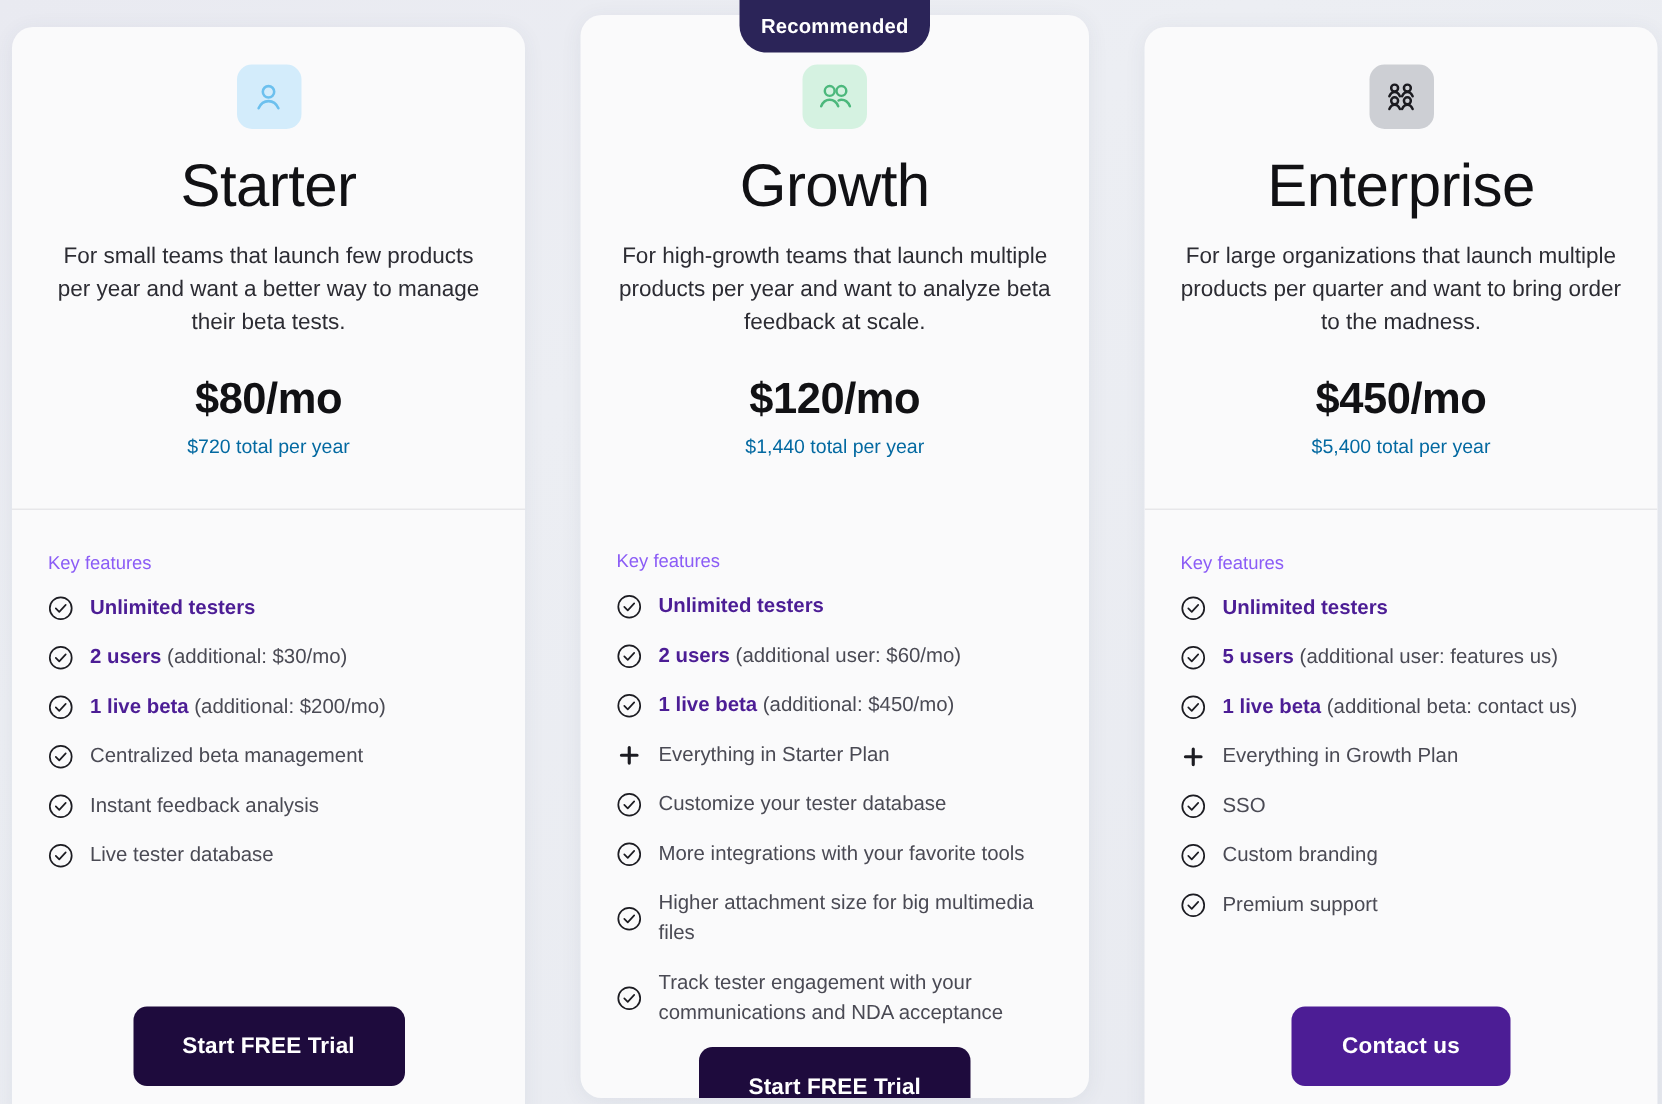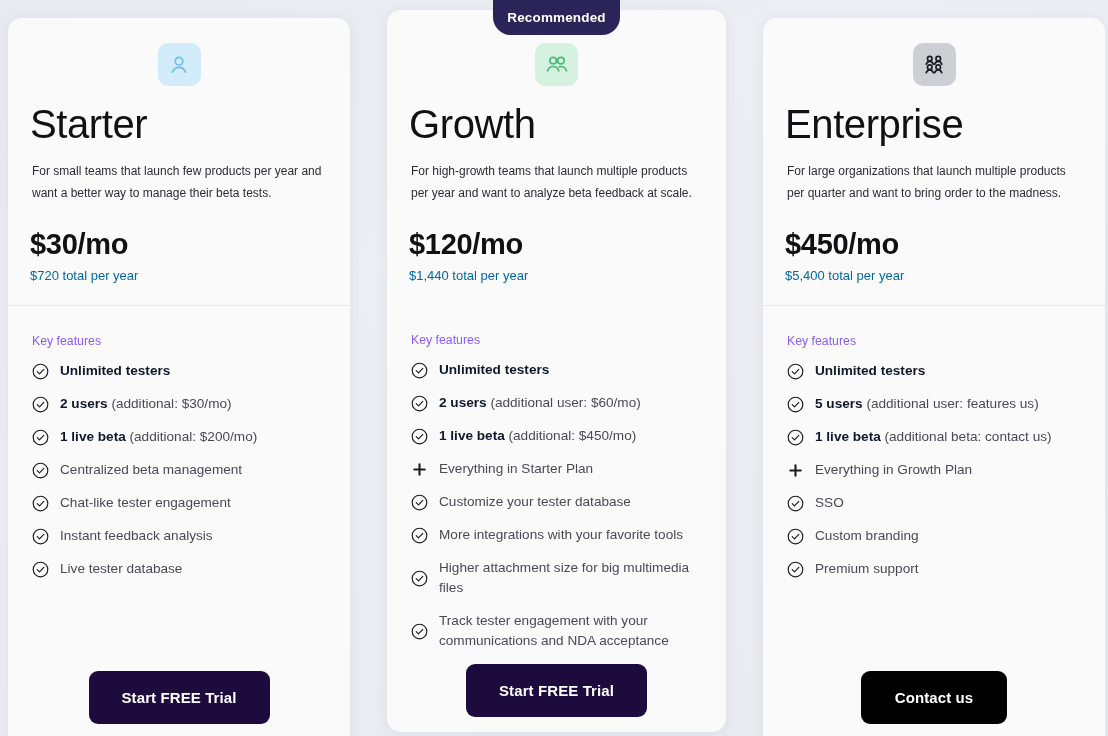--- a/index.html
+++ b/index.html
@@ -49,21 +49,22 @@
     font-weight: 600;
     letter-spacing: .15px;
     display: flex;
     align-items: center;
     justify-content: center;
     z-index: 5;
   }
 
   
   .card-head {
-    padding: 0 22px;
+    padding: 12px 22px;
+    text-align: center;
   }
   .starter .card-head    { padding-top: 25px; }
   .growth .card-head     { padding-top: 33px; }
   .enterprise .card-head { padding-top: 25px; }
 
   .plan-icon {
     width: 43px;
     height: 43px;
     border-radius: 10px;
     margin: 0 auto;
@@ -77,21 +78,21 @@
 
   .plan-name {
     font-size: 40px;
     font-weight: 400;
     color: #111114;
     margin: 16px 0 0 0;
     line-height: 1.1;
     letter-spacing: -.4px;
   }
   .plan-tagline {
-    font-size: 12px;
+    font-size: 15px;
     line-height: 22px;
     color: #2c2c33;
     margin: 14px 2px 0 2px;
   }
   .plan-price {
     font-size: 29px;
     font-weight: 700;
     color: #111114;
     margin-top: 24px;
     letter-spacing: -.3px;
@@ -131,21 +132,21 @@
     display: flex;
     align-items: center;
     justify-content: center;
   }
   .feature-mark svg { display: block; }
   .feature-text {
     font-size: 13.6px;
     line-height: 20px;
     color: #2b2b33;
   }
-  .feature-text b { font-weight: 700; color: #0f172a; margin-top: 21px; }
+  .feature-text b { font-weight: 700; color: #4c1d95; margin-top: 21px; }
   .feature-text .muted { color: #4a4a54; }
 
   
   .cta-wrap {
     padding: 0 24px 36px 24px;
     display: flex;
     justify-content: center;
   }
   .starter .cta-wrap, .enterprise .cta-wrap { padding-bottom: 30px; }
   .cta-button {
@@ -156,42 +157,42 @@
     font-weight: 700;
     letter-spacing: .1px;
     color: #ffffff;
     cursor: pointer;
     height: 53px;
     display: flex;
     align-items: center;
     justify-content: center;
   }
   .cta-button.dark  { background: #1e0b3d; width: 181px; }
-  .cta-button.green { background: #000000; width: 146px; }
+  .cta-button.green { background: #4c1d95; width: 146px; }
 </style>
 </head>
 <body>
 
 <div class="pricing-board">
 
   <div class="recommended-badge">
     <span>Recommended</span>
   </div>
 
   <div class="plan-card starter">
     <div class="card-head">
       <div class="plan-icon blue">
         <svg width="24" height="24" viewBox="0 0 24 24" fill="none" stroke="#6cc0ee" stroke-width="1.7" stroke-linecap="round">
           <circle cx="12" cy="8.2" r="3.8"></circle>
           <path d="M5.4 19.2c1.4-3.2 3.9-4.8 6.6-4.8s5.2 1.6 6.6 4.8"></path>
         </svg>
       </div>
       <h2 class="plan-name">Starter</h2>
       <p class="plan-tagline">For small teams that launch few products per year and want a better way to manage their beta tests.</p>
-      <div class="plan-price">$30/mo</div>
+      <div class="plan-price">$80/mo</div>
       <div class="plan-total">$720 total per year</div>
     </div>
     <div class="card-divider"></div>
     <div class="features-wrap">
       <div class="features-title">Key features</div>
       <div class="features-rows">
           <div class="feature-row">
             <span class="feature-mark">
               <svg width="17" height="17" viewBox="0 0 17 17" fill="none" stroke="#1c1c22" stroke-width="1.15" stroke-linecap="round" stroke-linejoin="round">
                 <circle cx="8.5" cy="8.5" r="7.3"></circle>
@@ -219,29 +220,20 @@
             <span class="feature-text"><b>1 live beta</b><span class="muted"> (additional: $200/mo)</span></span>
           </div>
           <div class="feature-row">
             <span class="feature-mark">
               <svg width="17" height="17" viewBox="0 0 17 17" fill="none" stroke="#1c1c22" stroke-width="1.15" stroke-linecap="round" stroke-linejoin="round">
                 <circle cx="8.5" cy="8.5" r="7.3"></circle>
                 <path d="M5.2 8.6l2.3 2.3 4.3-4.6"></path>
               </svg>
             </span>
             <span class="feature-text"><span class="muted">Centralized beta management</span></span>
-          </div>
-          <div class="feature-row">
-            <span class="feature-mark">
-              <svg width="17" height="17" viewBox="0 0 17 17" fill="none" stroke="#1c1c22" stroke-width="1.15" stroke-linecap="round" stroke-linejoin="round">
-                <circle cx="8.5" cy="8.5" r="7.3"></circle>
-                <path d="M5.2 8.6l2.3 2.3 4.3-4.6"></path>
-              </svg>
-            </span>
-            <span class="feature-text"><span class="muted">Chat-like tester engagement</span></span>
           </div>
           <div class="feature-row">
             <span class="feature-mark">
               <svg width="17" height="17" viewBox="0 0 17 17" fill="none" stroke="#1c1c22" stroke-width="1.15" stroke-linecap="round" stroke-linejoin="round">
                 <circle cx="8.5" cy="8.5" r="7.3"></circle>
                 <path d="M5.2 8.6l2.3 2.3 4.3-4.6"></path>
               </svg>
             </span>
             <span class="feature-text"><span class="muted">Instant feedback analysis</span></span>
           </div>

